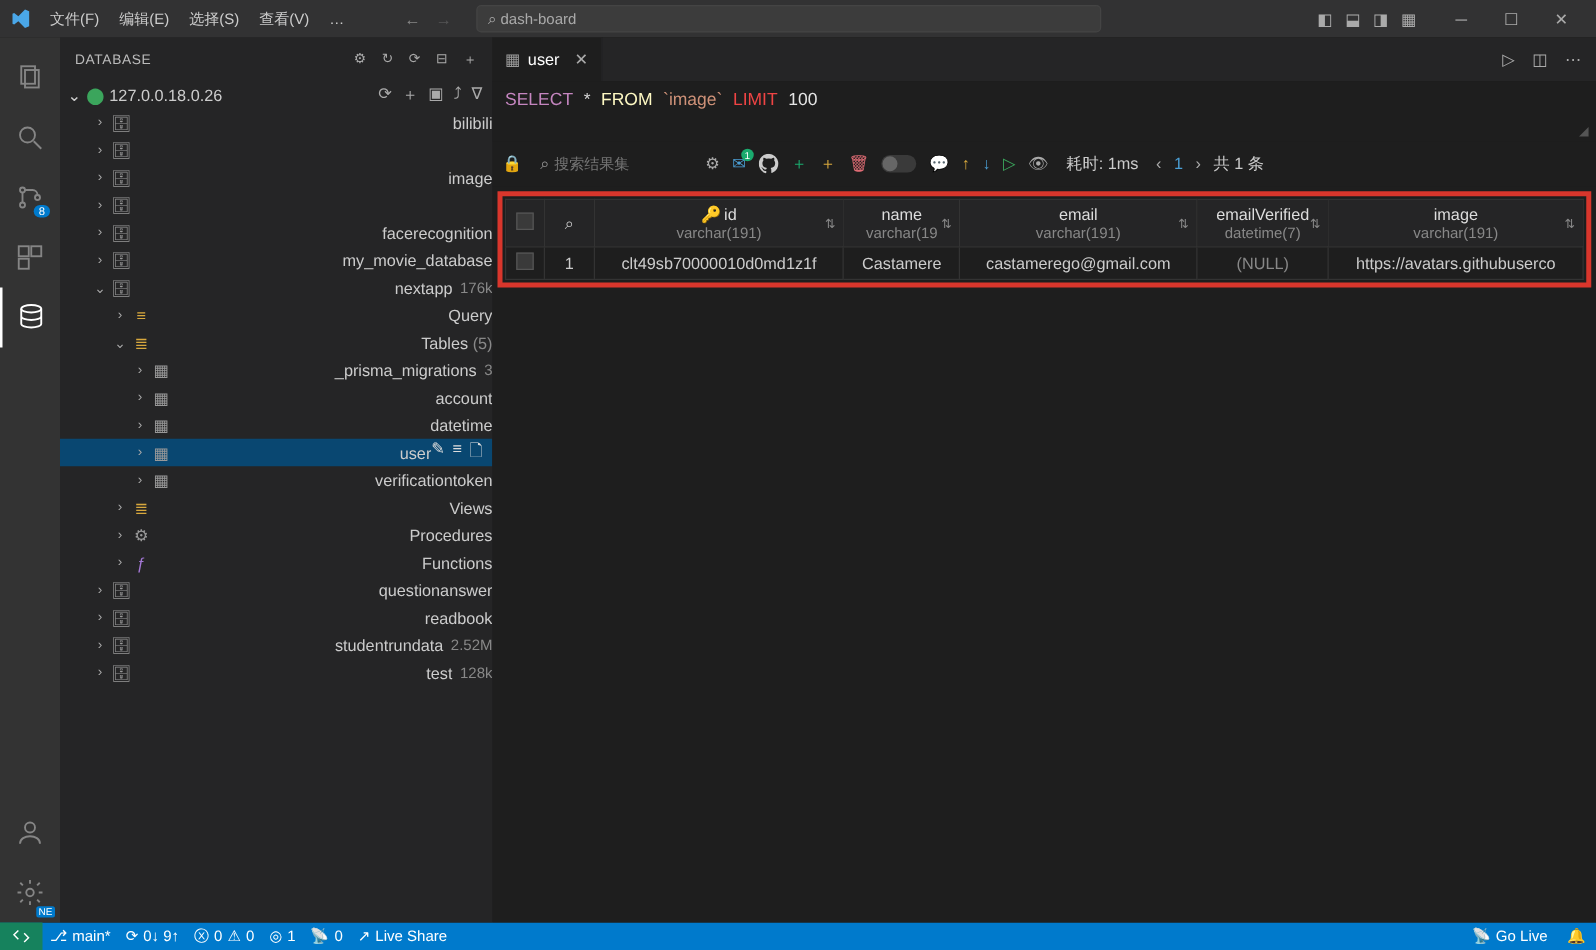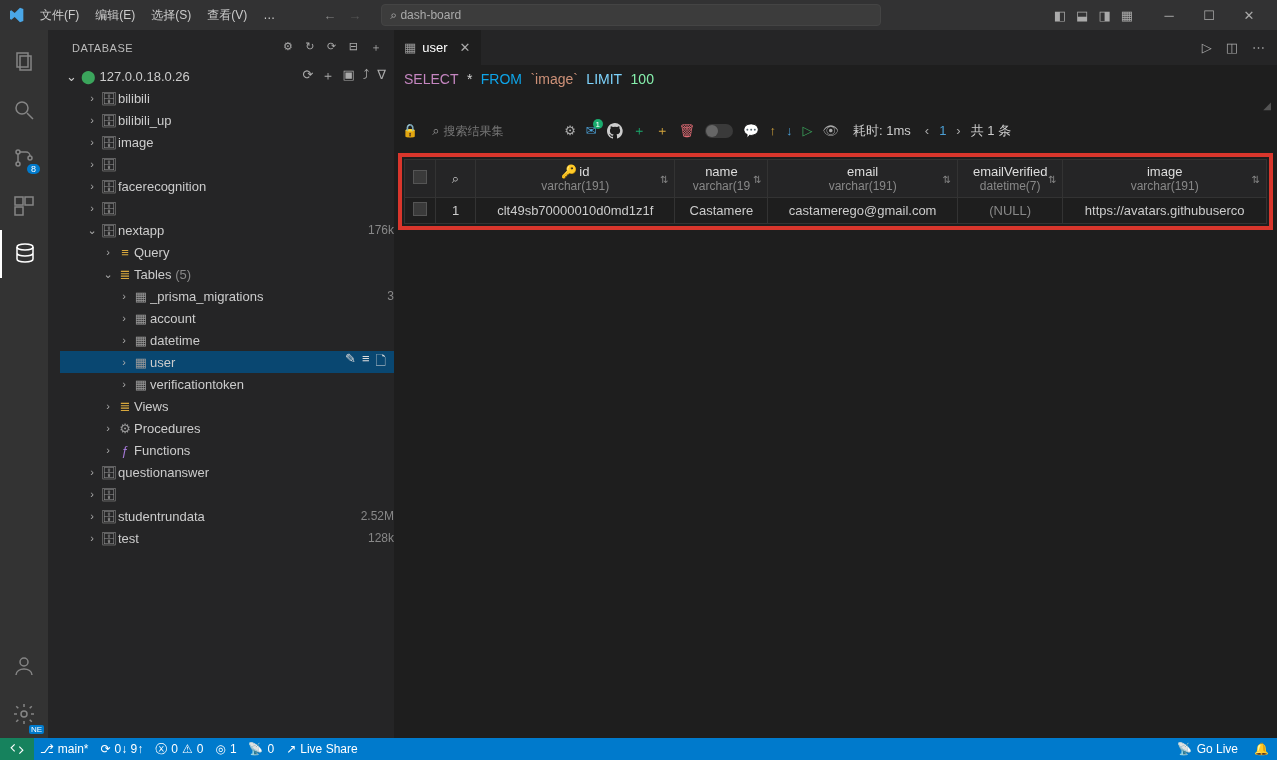--- a/index.html
+++ b/index.html
@@ -20,31 +20,31 @@
 
 
 .activity-bar { width: 48px; background: #333333; display: flex; flex-direction: column; align-items: center; padding-top: 8px; }
 .activity-bar .icon { width: 48px; height: 48px; display: flex; align-items: center; justify-content: center; color: #858585; cursor: pointer; position: relative; }
 .activity-bar .icon.active { color: #fff; border-left: 2px solid #fff; }
 .activity-bar .spacer { flex: 1; }
 .badge8 { position: absolute; bottom: 8px; right: 8px; background: #007acc; color: #fff; border-radius: 8px; font-size: 9px; padding: 0 4px; }
 .badge-ne { position: absolute; bottom: 4px; right: 4px; background: #007acc; color: #fff; font-size: 8px; padding: 0 2px; border-radius: 2px; }
 
 
-.sidebar { width: 346px; background: #252526; display: flex; flex-direction: column; overflow: hidden; padding-left: 12px; }
+.sidebar { width: 346px; background: #252526; display: flex; flex-direction: column; overflow: hidden; }
 .sidebar-header { height: 35px; display: flex; align-items: center; padding: 0 12px; color: #bbb; font-size: 11px; letter-spacing: 0.5px; }
 .sidebar-header .actions { margin-left: auto; display: flex; gap: 12px; color: #aaa; }
 .conn-row { display: flex; align-items: center; padding: 2px 8px; color: #ccc; font-size: 13px; }
 .conn-row .actions { margin-left: auto; display: flex; gap: 8px; color: #aaa; font-size: 13px; }
 .tree { color: #ccc; font-size: 13px; overflow-y: auto; flex: 1; }
 .tree-item { display: flex; align-items: center; height: 22px; cursor: pointer; white-space: nowrap; }
 .tree-item.selected { background: #094771; }
 .tree-item .chev { width: 16px; text-align: center; color: #aaa; font-size: 11px; }
 .tree-item .icn { width: 18px; text-align: center; }
-.tree-item .label { flex: 1; overflow: hidden; }
+.tree-item .label { flex: 1; overflow: hidden; text-align: right; }
 .tree-item .meta { color: #888; margin-left: 6px; font-size: 12px; }
 .tree-item .item-actions { margin-left: auto; display: flex; gap: 6px; padding-right: 8px; color: #ddd; }
 .db-icon { color: #999; }
 .query-icon { color: #d8a83d; }
 .tables-icon { color: #d8a83d; }
 .table-icon { color: #999; }
 .views-icon { color: #d8a83d; }
 .proc-icon { color: #999; }
 .func-icon { color: #a377d4; }
 .conn-dot { color: #3ba55c; }
@@ -53,24 +53,24 @@
 .editor { flex: 1; background: #1e1e1e; display: flex; flex-direction: column; overflow: hidden; }
 .tab-bar { height: 35px; background: #252526; display: flex; align-items: center; }
 .tab { height: 35px; background: #1e1e1e; display: flex; align-items: center; padding: 0 10px; gap: 6px; border-right: 1px solid #252526; color: #fff; }
 .tab .close { color: #aaa; margin-left: 6px; }
 .tab-actions { margin-left: auto; display: flex; gap: 14px; padding: 0 12px; color: #aaa; }
 
 .sql-area { padding: 6px 10px 10px 10px; height: 48px; font-family: Consolas, monospace; font-size: 14px; background: #1e1e1e; position: relative; }
 .sql-area .resize-handle { position: absolute; bottom: 2px; right: 6px; color: #555; font-size: 10px; }
 .kw-sel { color: #c586c0; }
 .kw-star { color: #d4d4d4; }
-.kw-from { color: #0ea5e9; }
+.kw-from { color: #fef9c3; }
 .kw-tbl { color: #ce9178; }
-.kw-limit { color: #7dd3fc; }
-.kw-num { color: #86efac; }
+.kw-limit { color: #ef4444; }
+.kw-num { color: #e5e5e5; }
 
 .toolbar { height: 36px; display: flex; align-items: center; padding: 0 8px; gap: 6px; border-bottom: 1px solid #1e1e1e; }
 .toolbar .lock { color: #aaa; margin-right: 4px; }
 .toolbar .filter-box { display: flex; align-items: center; gap: 4px; background: transparent; border: none; color: #999; padding: 0 4px; flex: 0 0 130px; }
 .toolbar .filter-box input { background: transparent; border: none; color: #ccc; outline: none; font-size: 12px; width: 100px; }
 .toolbar .ticons { display: flex; gap: 10px; align-items: center; }
 .toolbar .ticons .i { cursor: pointer; }
 .gear { color: #aaa; }
 .mail { color: #4b9fd5; position: relative; }
 .mail .notif { position: absolute; top: -4px; right: -6px; width: 10px; height: 10px; background: #1aab6e; border-radius: 50%; color: #fff; font-size: 8px; display: flex; align-items: center; justify-content: center; }
@@ -227,39 +227,39 @@
     </div>
     <div class="tree">
       <div class="tree-item" style="padding-left:24px;">
           <span class="chev">›</span>
           <span class="icn db-icon">🗄</span>
           <span class="label">bilibili</span>
         </div>
       <div class="tree-item" style="padding-left:24px;">
           <span class="chev">›</span>
           <span class="icn db-icon">🗄</span>
-          <span class="label">bilibili_up</span>
         </div>
       <div class="tree-item" style="padding-left:24px;">
           <span class="chev">›</span>
           <span class="icn db-icon">🗄</span>
           <span class="label">image</span>
         </div>
       <div class="tree-item" style="padding-left:24px;">
           <span class="chev">›</span>
           <span class="icn db-icon">🗄</span>
         </div>
       <div class="tree-item" style="padding-left:24px;">
           <span class="chev">›</span>
           <span class="icn db-icon">🗄</span>
           <span class="label">facerecognition</span>
         </div>
       <div class="tree-item" style="padding-left:24px;">
           <span class="chev">›</span>
           <span class="icn db-icon">🗄</span>
+          <span class="label">my_movie_database</span>
         </div>
       <div class="tree-item" style="padding-left:24px;">
           <span class="chev">⌄</span>
           <span class="icn db-icon">🗄</span>
           <span class="label">nextapp</span>
           <span class="meta">176k</span>
         </div>
         <div class="tree-item" style="padding-left:40px;">
           <span class="chev">›</span>
           <span class="icn query-icon">≡</span>
@@ -317,20 +317,21 @@
           <span class="label">Functions</span>
         </div>
       <div class="tree-item" style="padding-left:24px;">
           <span class="chev">›</span>
           <span class="icn db-icon">🗄</span>
           <span class="label">questionanswer</span>
         </div>
       <div class="tree-item" style="padding-left:24px;">
           <span class="chev">›</span>
           <span class="icn db-icon">🗄</span>
+          <span class="label">readbook</span>
         </div>
       <div class="tree-item" style="padding-left:24px;">
           <span class="chev">›</span>
           <span class="icn db-icon">🗄</span>
           <span class="label">studentrundata</span>
           <span class="meta">2.52M</span>
         </div>
       <div class="tree-item" style="padding-left:24px;">
           <span class="chev">›</span>
           <span class="icn db-icon">🗄</span>

